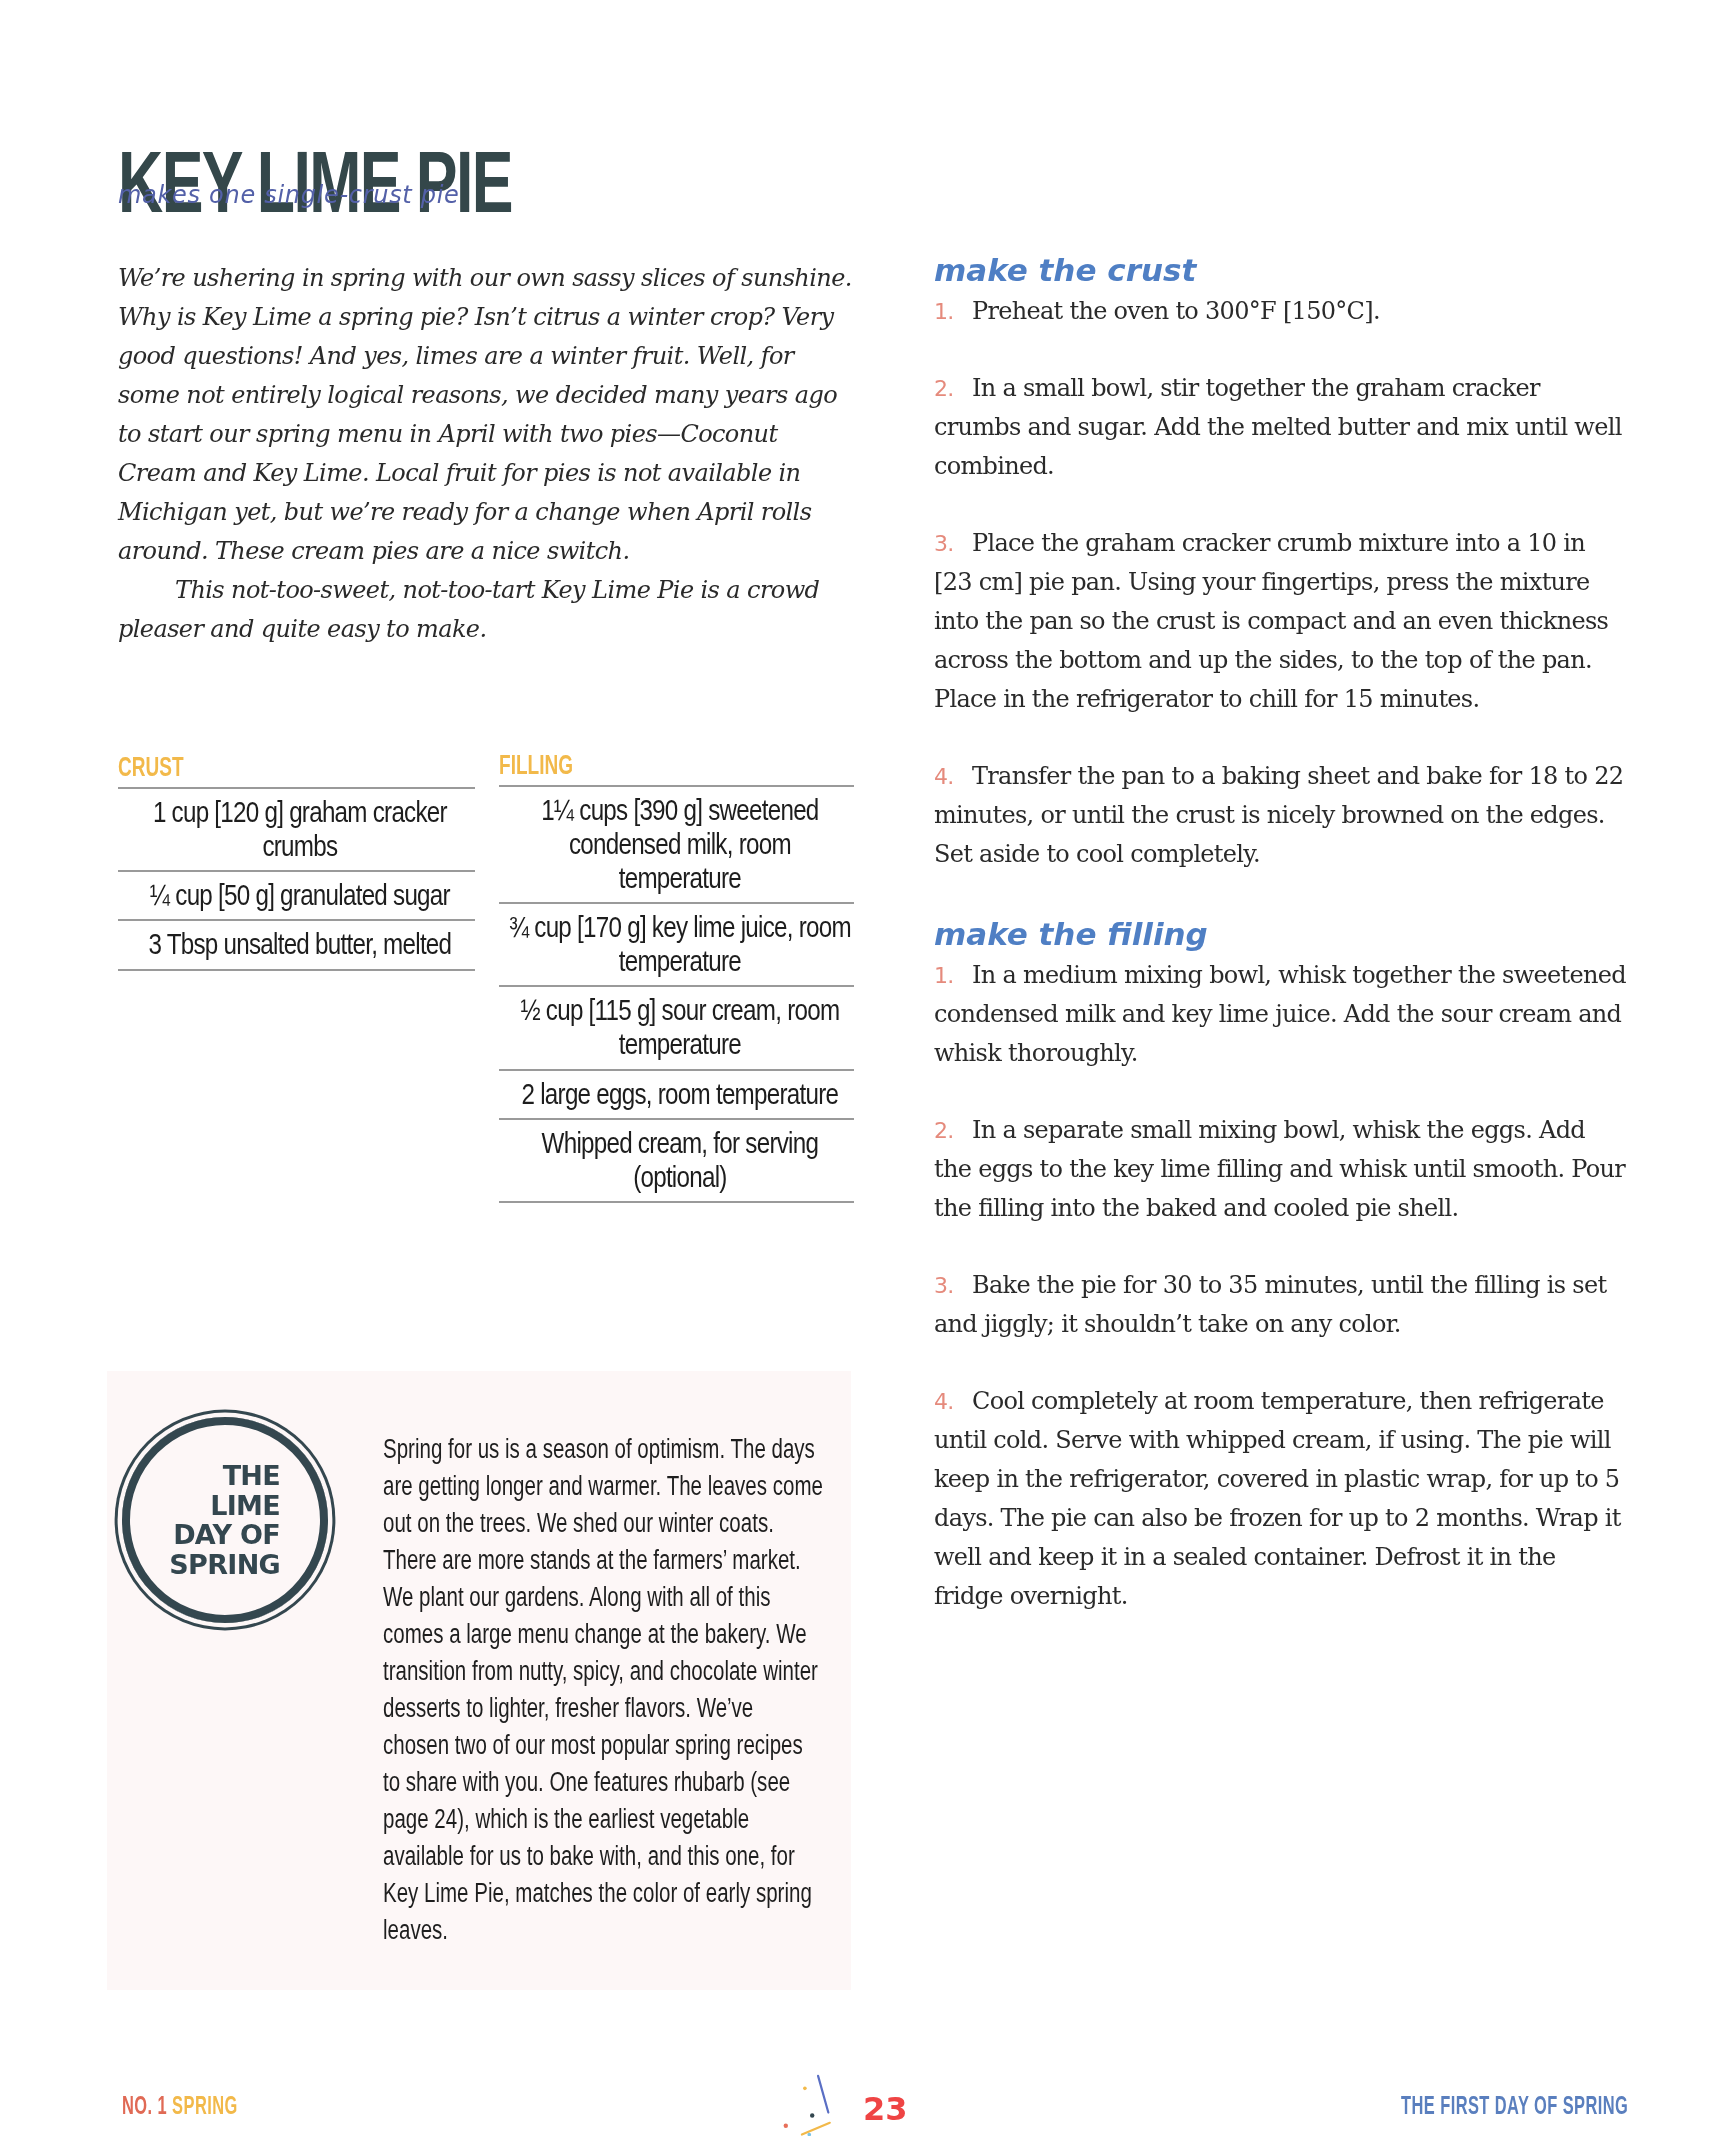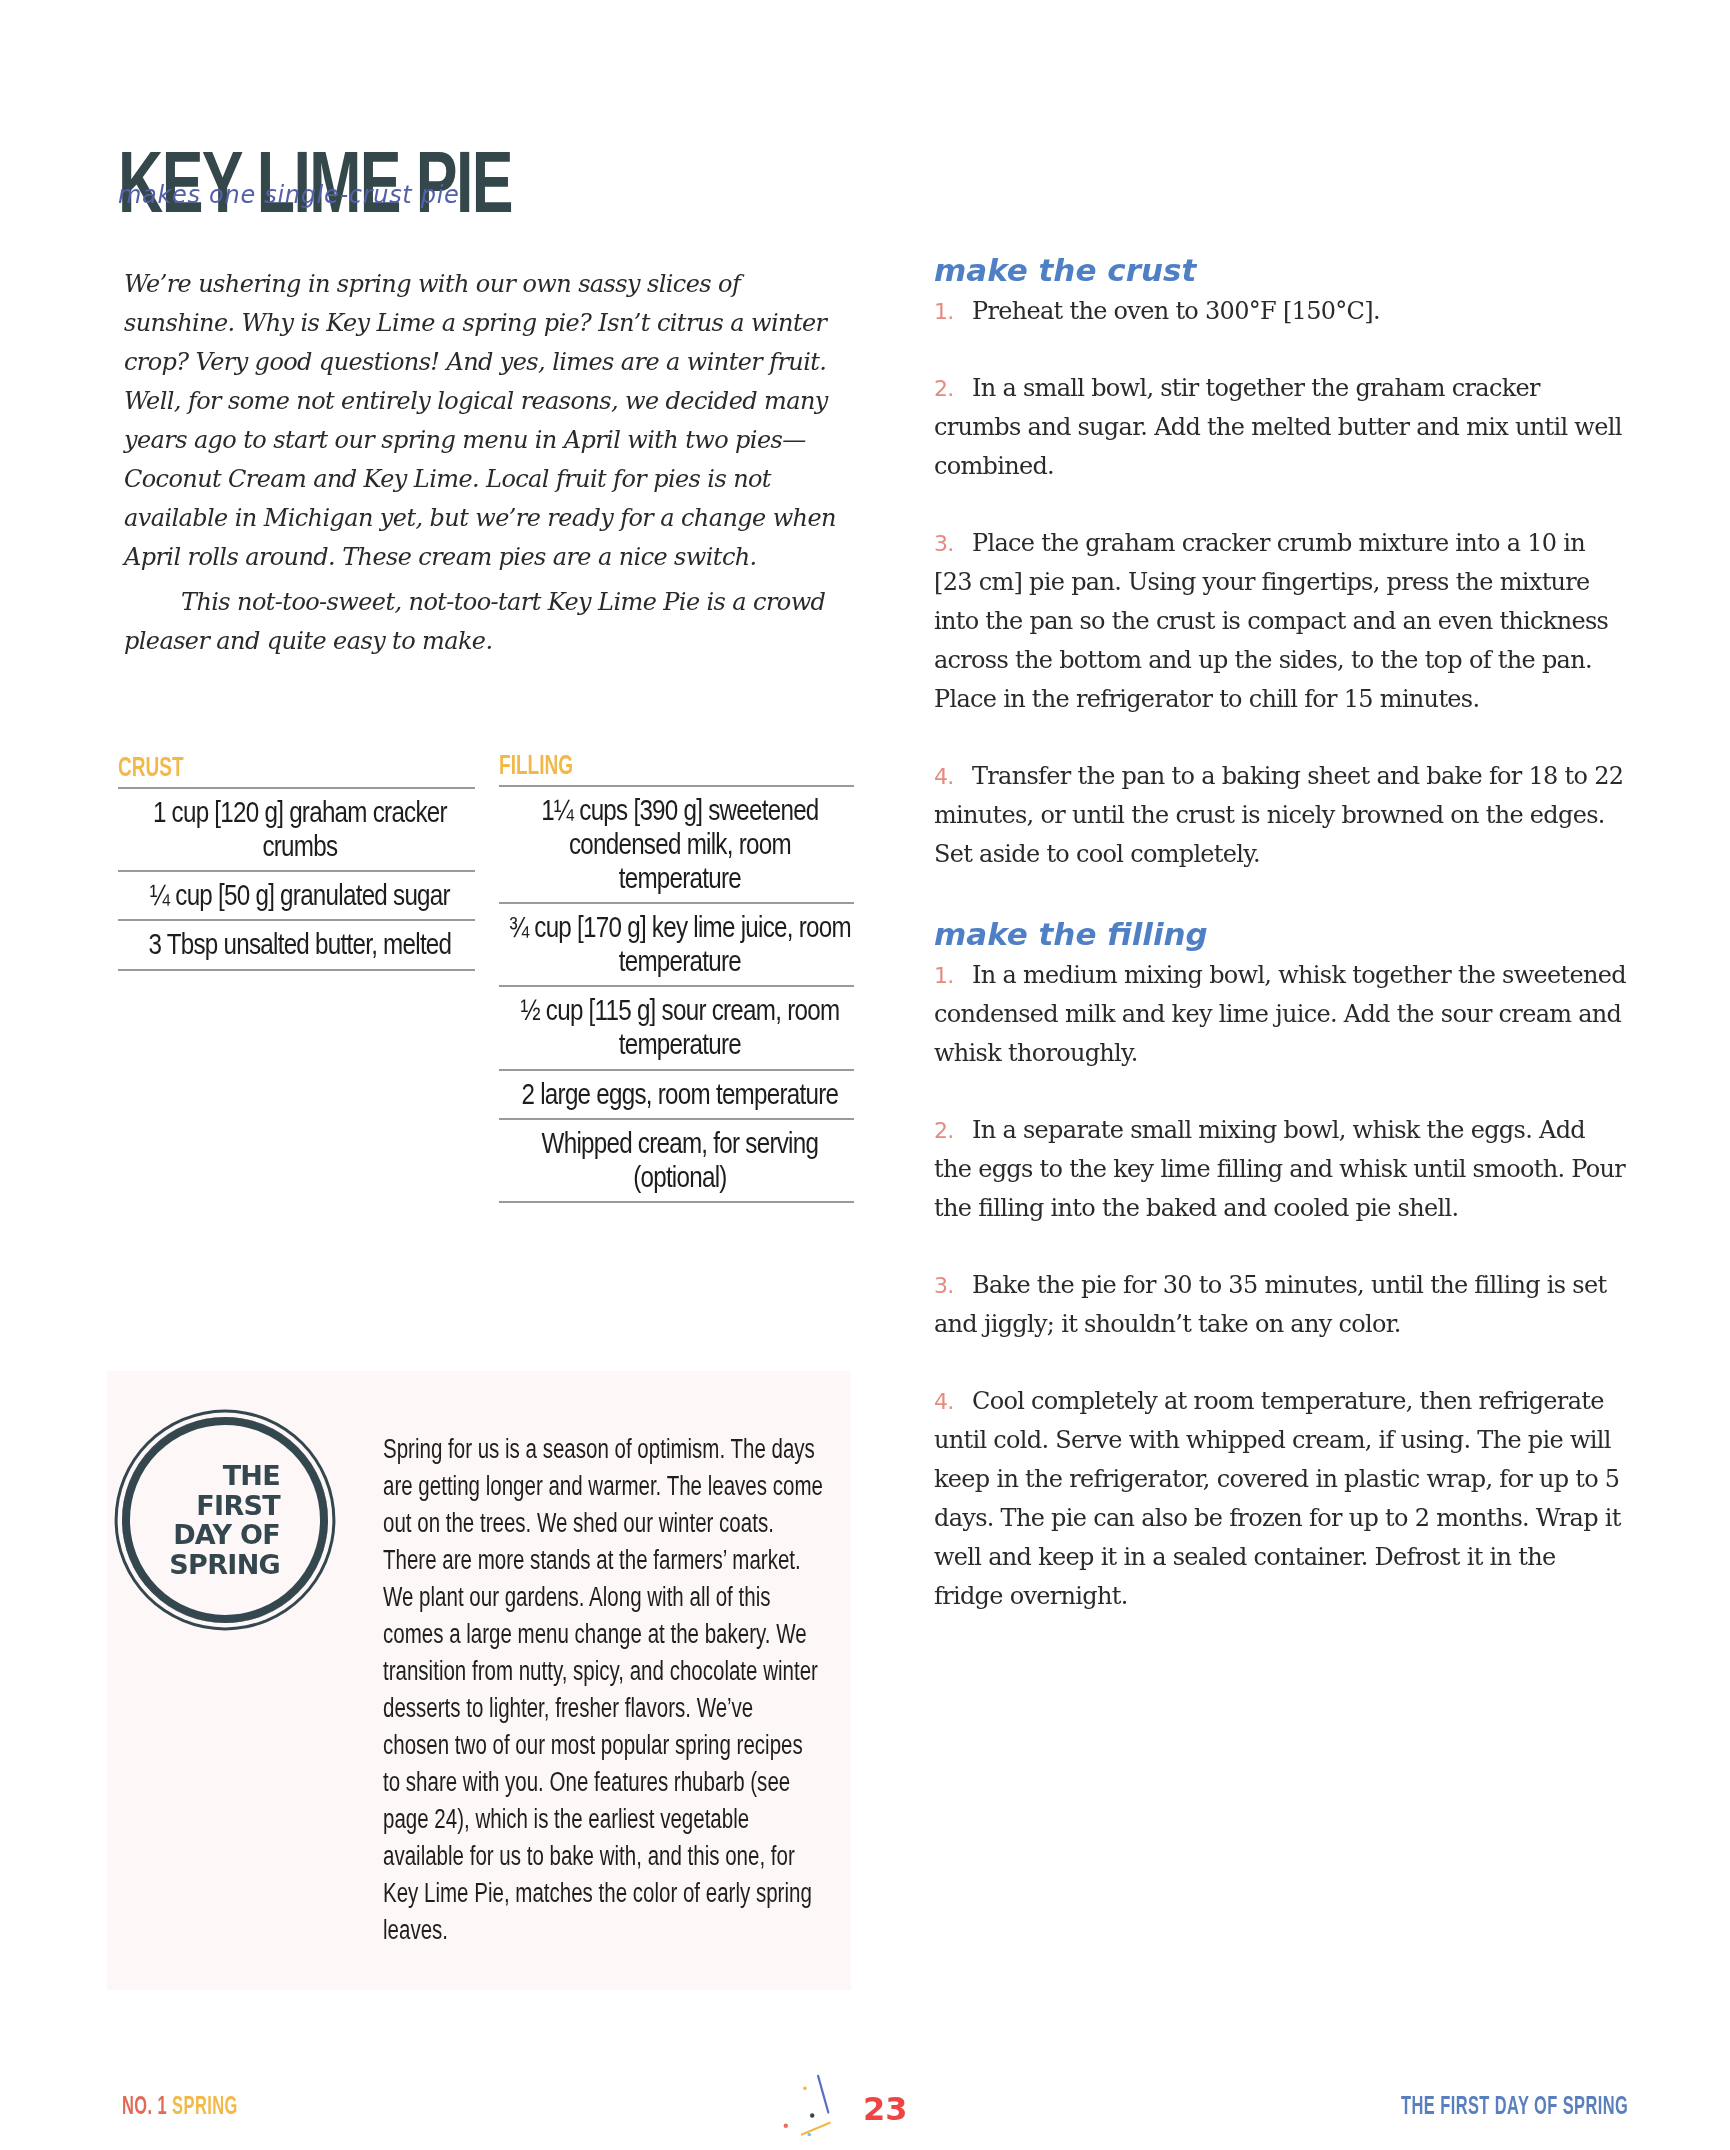--- a/index.html
+++ b/index.html
@@ -18,21 +18,21 @@
     position: absolute; left: 118px; top: 181px;
     font-family: "DejaVu Sans", sans-serif; font-style: italic;
     font-size: 24px; color: #5360a8; letter-spacing: 0.7px;
   }
   .intro {
     position: absolute; left: 118px; top: 259px; width: 737px;
     font-family: "DejaVu Serif", serif; font-style: italic;
     font-size: 24px; line-height: 39px; color: #2a2a2a;
     letter-spacing: -0.6px;
   }
-  .intro p { margin: 6px; }
+  .intro p { margin: 0; }
   .intro p.indent { text-indent: 57px; }
 
   .ing-col { position: absolute; width: 357px; }
   .ing-col.crust { left: 118px; top: 750px; }
   .ing-col.filling { left: 499px; top: 748px; width: 355px; }
   .ing-head {
     font-family: "Liberation Sans", sans-serif; font-weight: 700;
     font-size: 28px; color: #f2b94a; letter-spacing: 0px;
     transform: scaleX(0.68); transform-origin: left top;
     height: 34px; line-height: 34px;
@@ -144,21 +144,21 @@
   <p class="step"><span class="num">1.</span><span>In a medium mixing bowl, whisk together the sweetened condensed milk and key lime juice. Add the sour cream and whisk thoroughly.</span></p>
   <p class="step"><span class="num">2.</span><span>In a separate small mixing bowl, whisk the eggs. Add the eggs to the key lime filling and whisk until smooth. Pour the filling into the baked and cooled pie shell.</span></p>
   <p class="step"><span class="num">3.</span><span>Bake the pie for 30 to 35 minutes, until the filling is set and jiggly; it shouldn’t take on any color.</span></p>
   <p class="step"><span class="num">4.</span><span>Cool completely at room temperature, then refrigerate until cold. Serve with whipped cream, if using. The pie will keep in the refrigerator, covered in plastic wrap, for up to 5 days. The pie can also be frozen for up to 2 months. Wrap it well and keep it in a sealed container. Defrost it in the fridge overnight.</span></p>
 </div>
 
 <aside class="sidebar">
   <div class="badge">
     <div class="badge-text">
       <div>THE</div>
-      <div>FIRST</div>
+      <div>LIME</div>
       <div>DAY OF</div>
       <div>SPRING</div>
     </div>
   </div>
   <div class="side-text"><span>Spring for us is a season of optimism. The days are getting longer and warmer. The leaves come out on the trees. We shed our winter coats. There are more stands at the farmers’ market. We plant our gardens. Along with all of this comes a large menu change at the bakery. We transition from nutty, spicy, and chocolate winter desserts to lighter, fresher flavors. We’ve chosen two of our most popular spring recipes to share with you. One features rhubarb (see page 24), which is the earliest vegetable available for us to bake with, and this one, for Key Lime Pie, matches the color of early spring leaves.</span></div>
 </aside>
 
 <div class="footer-left">
   <span class="no">NO. 1</span>
   <span class="season">SPRING</span>

